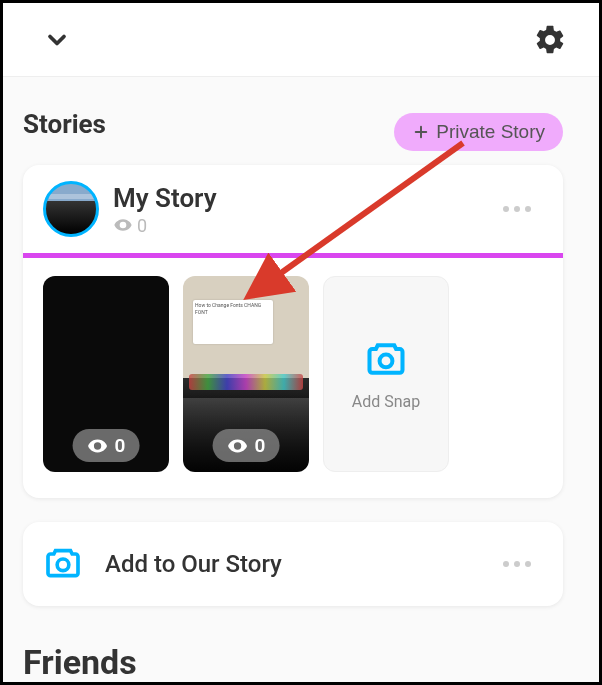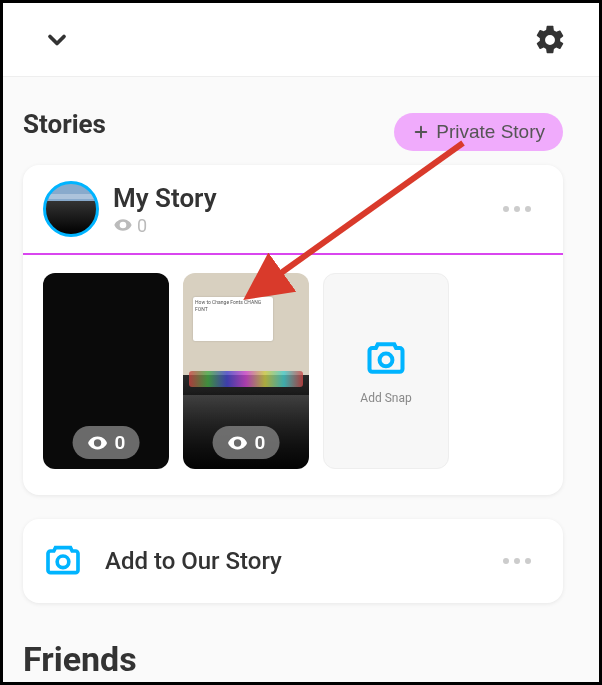--- a/index.html
+++ b/index.html
@@ -54,21 +54,21 @@
       background: #fff;
       border-radius: 16px;
       box-shadow: 0 1px 4px rgba(0,0,0,0.08);
       overflow: hidden;
     }
     .story-card { margin-bottom: 24px; }
     .story-head {
       display: flex;
       align-items: center;
       padding: 16px 20px;
-      border-bottom: 2px solid #d946ef;
+      border-bottom: 5px solid #d946ef;
     }
     .avatar {
       width: 56px;
       height: 56px;
       border-radius: 50%;
       border: 3px solid #00B4FF;
       flex-shrink: 0;
       overflow: hidden;
       background: linear-gradient(180deg, #88aacc 0%, #88aacc 35%, #333 35%, #000 100%);
       position: relative;
@@ -162,21 +162,21 @@
       border: 1px solid #eee;
       display: flex;
       flex-direction: column;
       align-items: center;
       justify-content: center;
       gap: 10px;
       flex-shrink: 0;
     }
     .add-snap .cam { color: #00B4FF; }
     .add-snap-label {
-      font-size: 12px;
+      font-size: 16px;
       color: #888;
     }
     .our-story-card {
       display: flex;
       align-items: center;
       padding: 22px 20px;
       gap: 22px;
     }
     .our-story-label {
       font-size: 24px;

